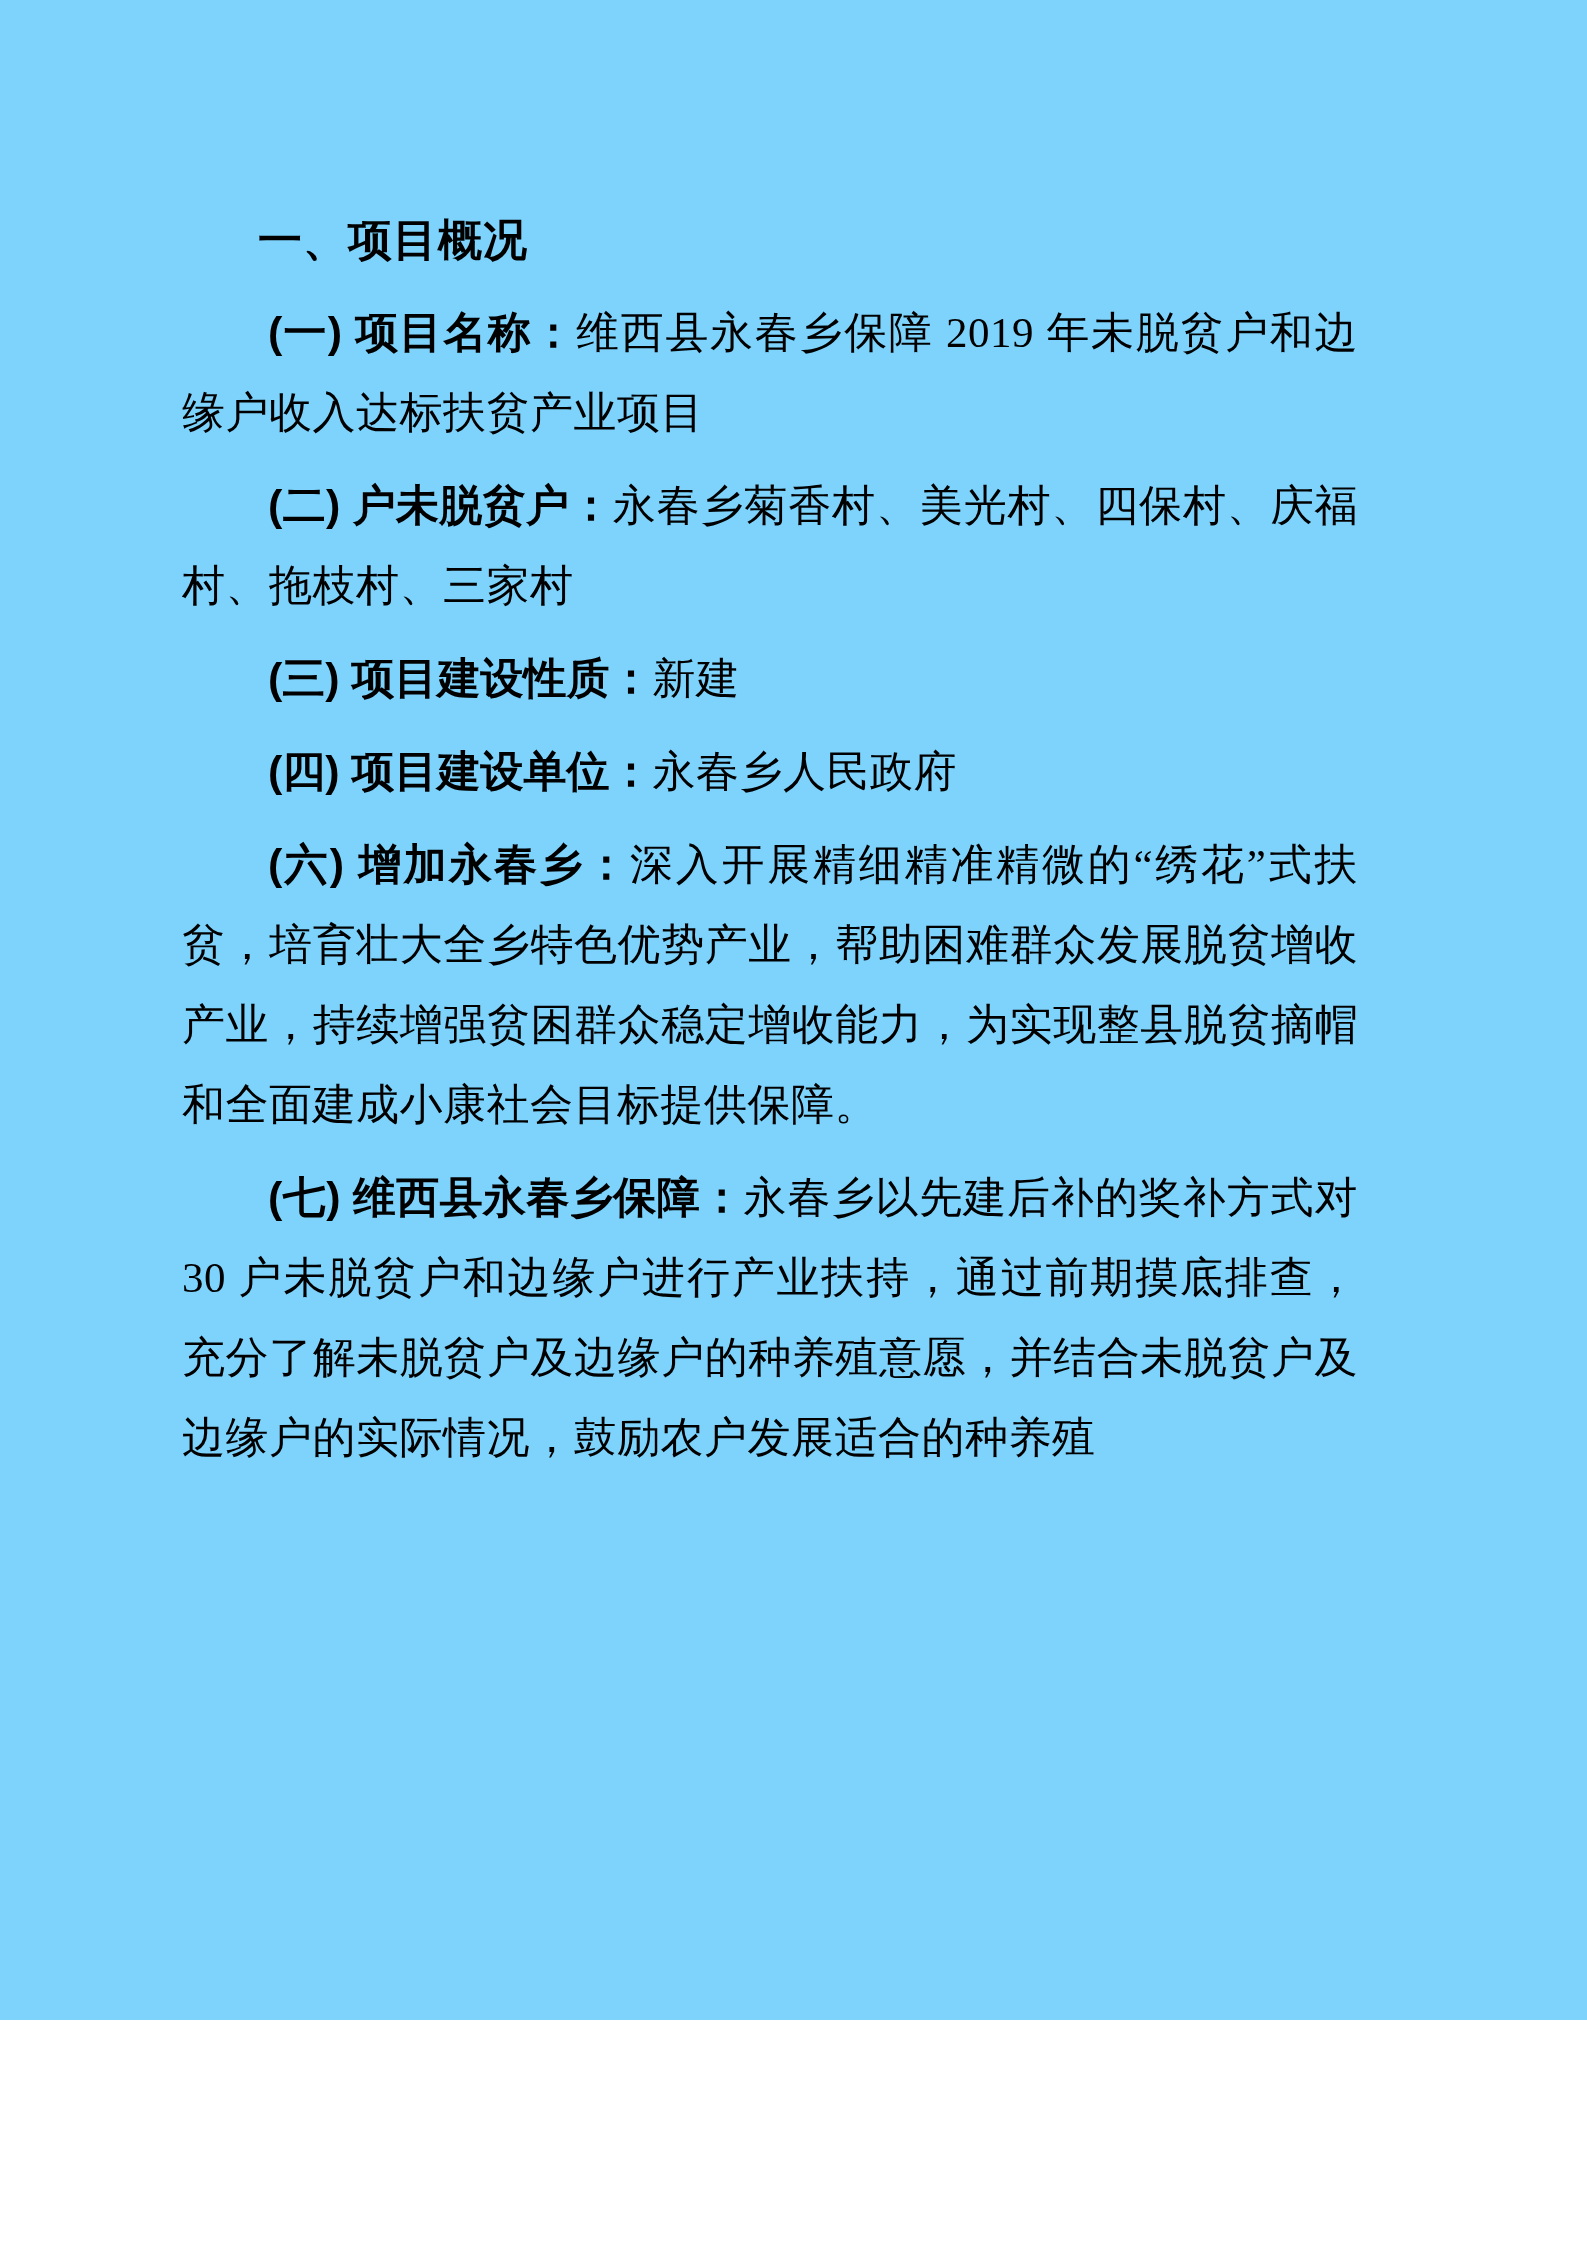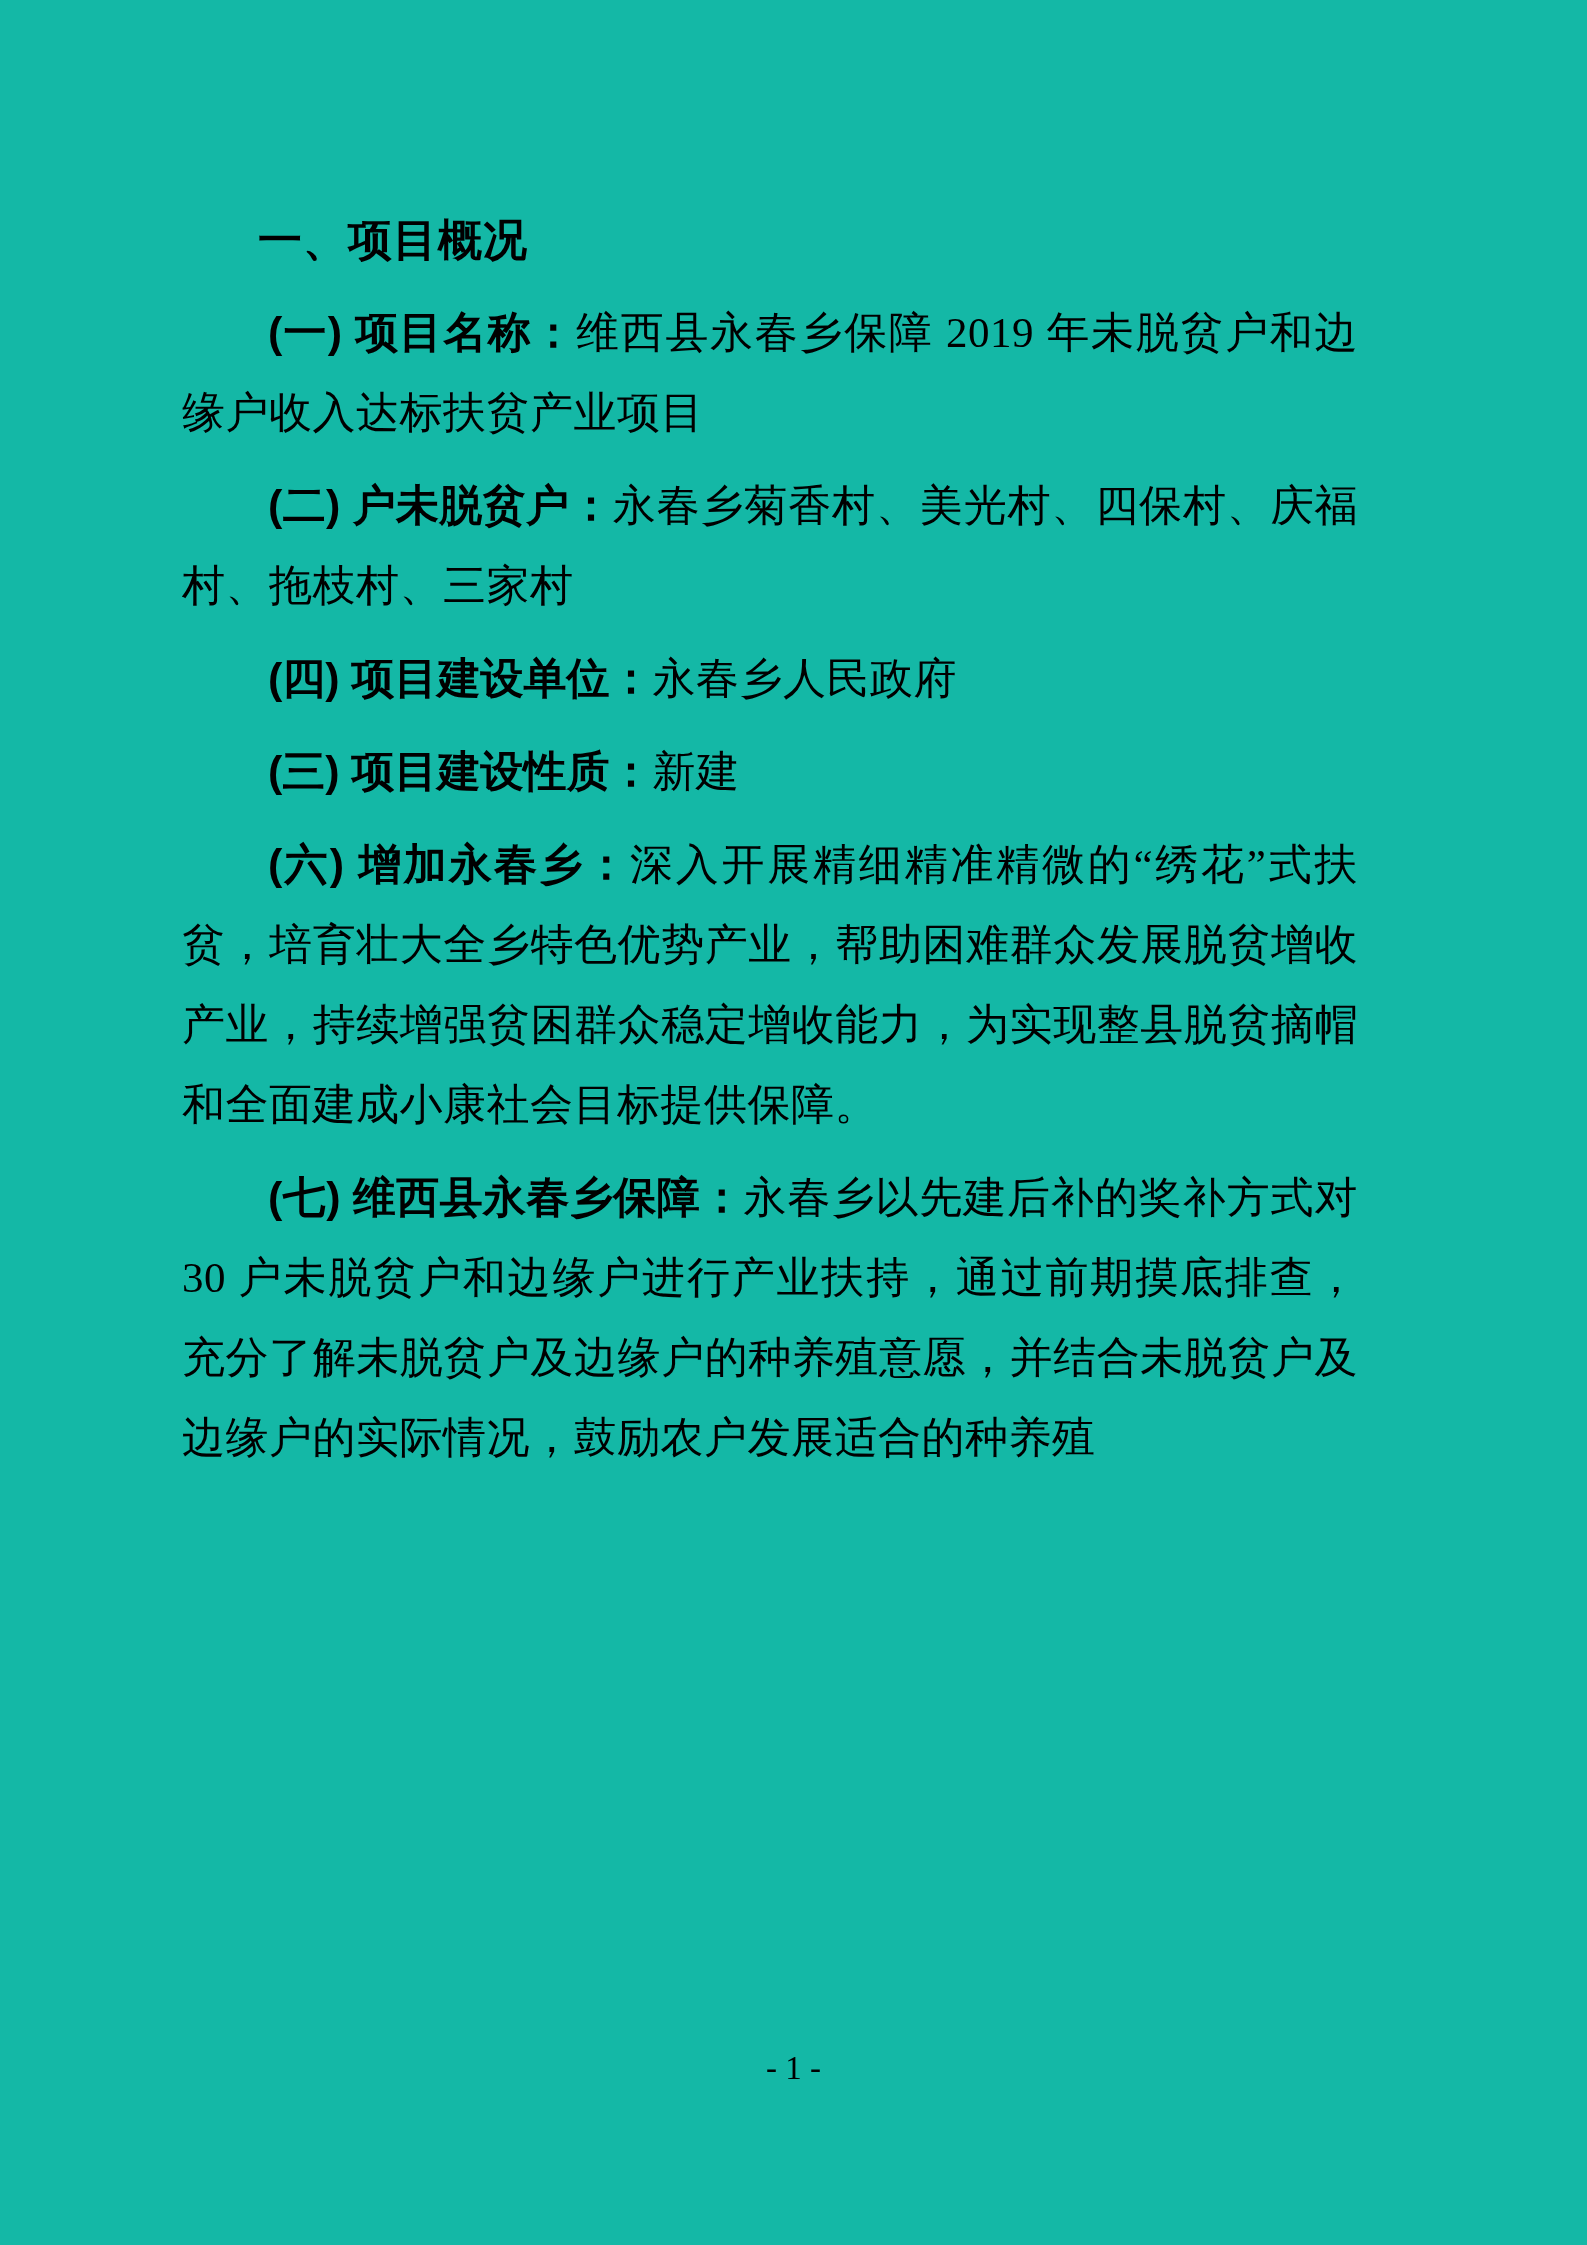--- a/index.html
+++ b/index.html
@@ -3,22 +3,22 @@
 <meta charset="utf-8">
 <style>
   html, body {
     margin: 0;
     padding: 0;
     background: #ffffff;
   }
   .page {
     position: relative;
     width: 1587px;
-    height: 2245px;
-    background: #14b8a6;
+    height: 2020px;
+    background: #7dd3fc;
     color: #000000;
     box-sizing: border-box;
     padding: 200px 217px 0 170px;
     font-family: "Liberation Serif", "DejaVu Serif", serif;
     overflow: hidden;
   }
   .content {
     width: 1200px;
   }
   .doc-heading {
@@ -59,23 +59,23 @@
 
 <div class="page">
   <div class="content">
 
     <h2 class="doc-heading">一、项目概况</h2>
 
     <p class="para"><span class="label">(一) 项目名称：</span><span>维西县永春乡保障 2019 年未脱贫户和边缘户收入达标扶贫产业项目</span></p>
 
     <p class="para"><span class="label">(二) 户未脱贫户：</span><span>永春乡菊香村、美光村、四保村、庆福村、拖枝村、三家村</span></p>
 
+    <p class="para"><span class="label">(三) 项目建设性质：</span><span>新建</span></p>
+
     <p class="para"><span class="label">(四) 项目建设单位：</span><span>永春乡人民政府</span></p>
-
-    <p class="para"><span class="label">(三) 项目建设性质：</span><span>新建</span></p>
 
 
     <p class="para"><span class="label">(六) 增加永春乡：</span><span>深入开展精细精准精微的“绣花”式扶贫，培育壮大全乡特色优势产业，帮助困难群众发展脱贫增收产业，持续增强贫困群众稳定增收能力，为实现整县脱贫摘帽和全面建成小康社会目标提供保障。</span></p>
 
 
     <p class="para"><span class="label">(七) 维西县永春乡保障：</span><span>永春乡以先建后补的奖补方式对 30 户未脱贫户和边缘户进行产业扶持，通过前期摸底排查，充分了解未脱贫户及边缘户的种养殖意愿，并结合未脱贫户及边缘户的实际情况，鼓励农户发展适合的种养殖</span></p>
 
   </div>
 
   <div class="footer">- 1 -</div>

